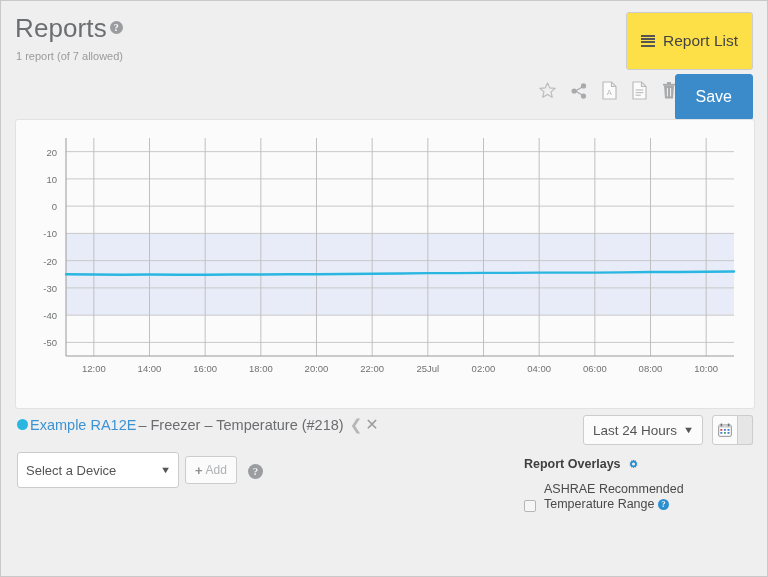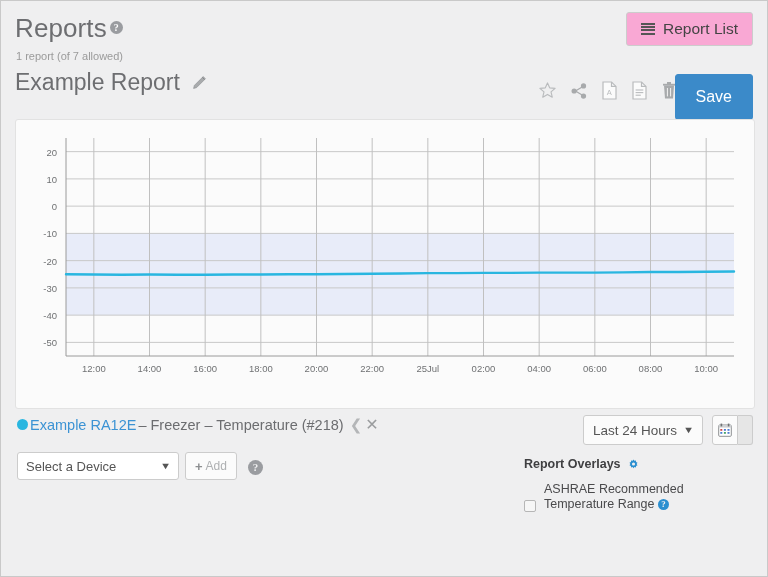--- a/index.html
+++ b/index.html
@@ -79,24 +79,24 @@
     display: inline-block;
     width: 16px; height: 16px;
     position: relative;
     cursor: pointer;
   }
   .pencil-icon svg { display:block; }
 
   .report-list-btn {
     position: absolute;
     right: 14px; top: 11px;
-    background: #f9a8d4;
+    background: #fde047;
     border: 1px solid #ccc;
     border-radius: 3px;
-    padding: 8px 14px;
+    padding: 20px 14px;
     font-size: 15.5px;
     color: #444;
     display: flex;
     align-items: center;
     gap: 8px;
     cursor: pointer;
     line-height: 1;
   }
   .list-icon {
     display: inline-block;
@@ -184,21 +184,21 @@
 
   
   .device-row {
     position: absolute;
     left: 16px; top: 451px;
     display: flex;
     align-items: center;
   }
   .select-box {
     width: 162px;
-    height: 28px;
+    height: 36px;
     background: #fff;
     border: 1px solid #ccc;
     border-radius: 3px;
     font-size: 13px;
     color: #555;
     display: flex;
     align-items: center;
     justify-content: space-between;
     padding: 0 8px;
     box-sizing: border-box;
@@ -346,29 +346,20 @@
 <div class="page">
 
   <div class="hdr">
 
     <div class="title-row">
       <span class="page-title">Reports</span><span class="help-icon dark">?</span>
     </div>
 
     <div class="sub-count">1 report (of 7 allowed)</div>
 
-    <div class="report-name-row">
-      <span class="report-name">Example Report</span>
-      <span class="pencil-icon">
-        <svg width="16" height="16" viewBox="0 0 16 16">
-          <path d="M12.2 1.6 L14.4 3.8 L5.6 12.6 L2.6 13.4 L3.4 10.4 Z" fill="#a9abad" stroke="#8e9093" stroke-width="0.7"></path>
-          <path d="M11.4 2.4 L13.6 4.6" stroke="#7d7f82" stroke-width="0.8"></path>
-        </svg>
-      </span>
-    </div>
 
     <div class="report-list-btn">
       <span class="list-icon">
           <i></i>
           <i></i>
           <i></i>
           <i></i>
         </span>
       <span>Report List</span>
     </div>

